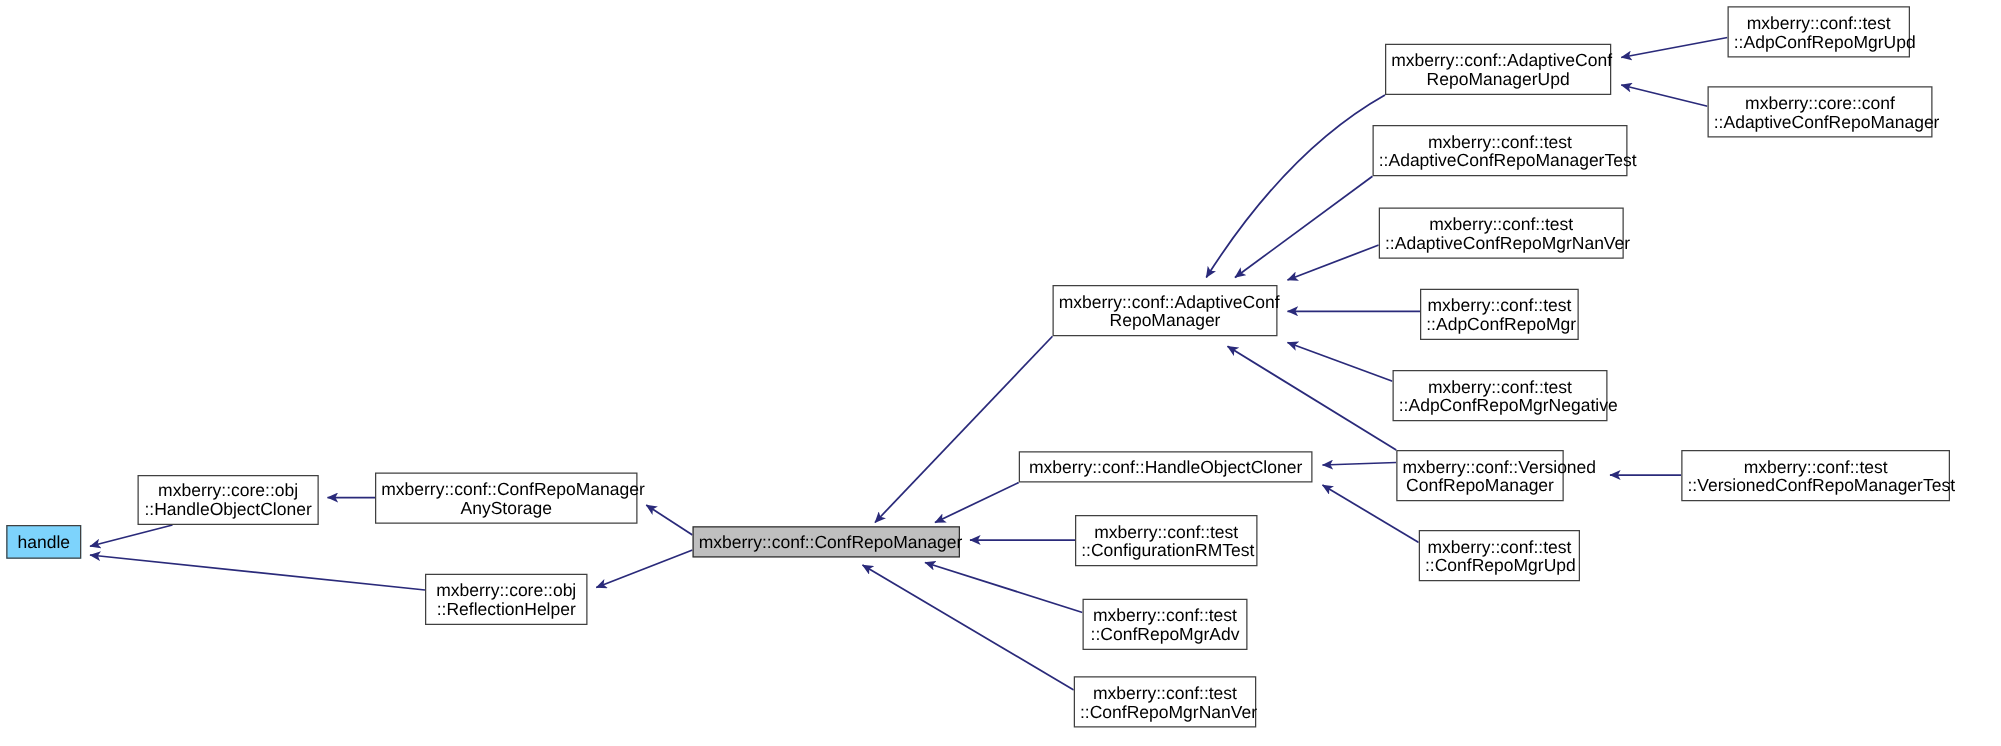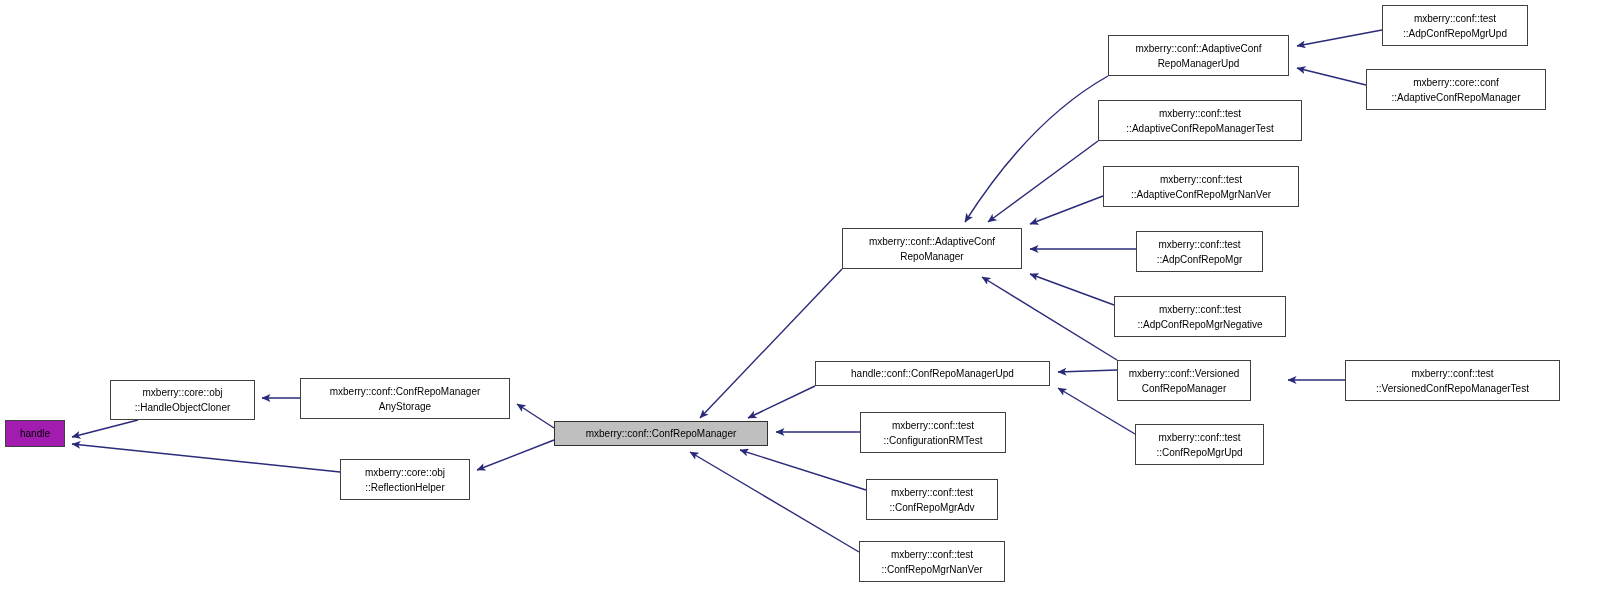--- a/index.html
+++ b/index.html
@@ -26,33 +26,33 @@
   }
   .node {
     position: absolute;
     display: flex;
     align-items: center;
     justify-content: center;
     text-align: center;
     background: #ffffff;
     border: 1px solid #404040;
     color: #000000;
-    font-size: 10px;
+    font-size: 14px;
     line-height: 15px;
     letter-spacing: 0px;
     white-space: pre-line;
     padding: 0 4px;
     z-index: 2;
   }
   .node.highlight {
     background: #bfbfbf;
     border: 1px solid #303030;
   }
   .node.plain {
-    background: #a21caf;
+    background: #7dd3fc;
   }
   .node-label {
     display: block;
     width: 100%;
     white-space: pre-line;
   }
 </style>
 </head>
 <body>
 
@@ -108,20 +108,20 @@
     <div class="node" style="left: 1136px; top: 231px; width: 127px; height: 41px;"><span class="node-label">mxberry::conf::test
 ::AdpConfRepoMgr</span></div>
     <div class="node" style="left: 1114px; top: 296px; width: 172px; height: 41px;"><span class="node-label">mxberry::conf::test
 ::AdpConfRepoMgrNegative</span></div>
     <div class="node" style="left: 1117px; top: 360px; width: 134px; height: 41px;"><span class="node-label">mxberry::conf::Versioned
 ConfRepoManager</span></div>
     <div class="node" style="left: 1345px; top: 360px; width: 215px; height: 41px;"><span class="node-label">mxberry::conf::test
 ::VersionedConfRepoManagerTest</span></div>
     <div class="node" style="left: 1135px; top: 424px; width: 129px; height: 41px;"><span class="node-label">mxberry::conf::test
 ::ConfRepoMgrUpd</span></div>
-    <div class="node" style="left: 815px; top: 361px; width: 235px; height: 25px;"><span class="node-label">handle::conf::ConfRepoManagerUpd</span></div>
+    <div class="node" style="left: 815px; top: 361px; width: 235px; height: 25px;"><span class="node-label">mxberry::conf::HandleObjectCloner</span></div>
     <div class="node" style="left: 860px; top: 412px; width: 146px; height: 41px;"><span class="node-label">mxberry::conf::test
 ::ConfigurationRMTest</span></div>
     <div class="node" style="left: 866px; top: 479px; width: 132px; height: 41px;"><span class="node-label">mxberry::conf::test
 ::ConfRepoMgrAdv</span></div>
     <div class="node" style="left: 859px; top: 541px; width: 146px; height: 41px;"><span class="node-label">mxberry::conf::test
 ::ConfRepoMgrNanVer</span></div>
   </div>
 
 </body></html>

